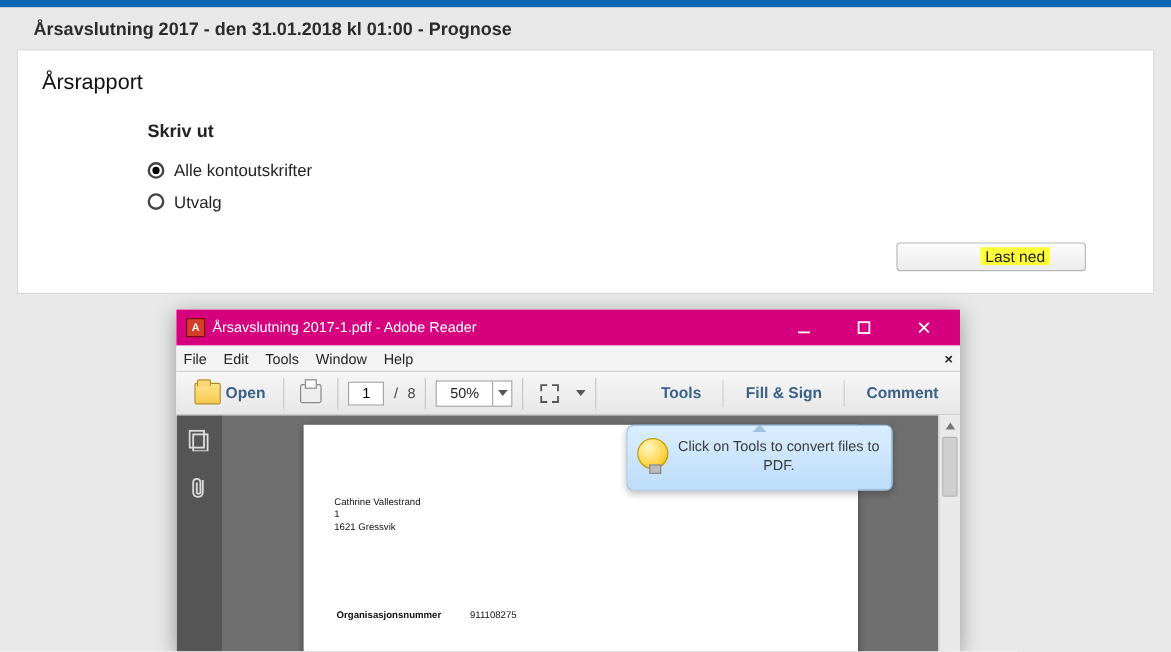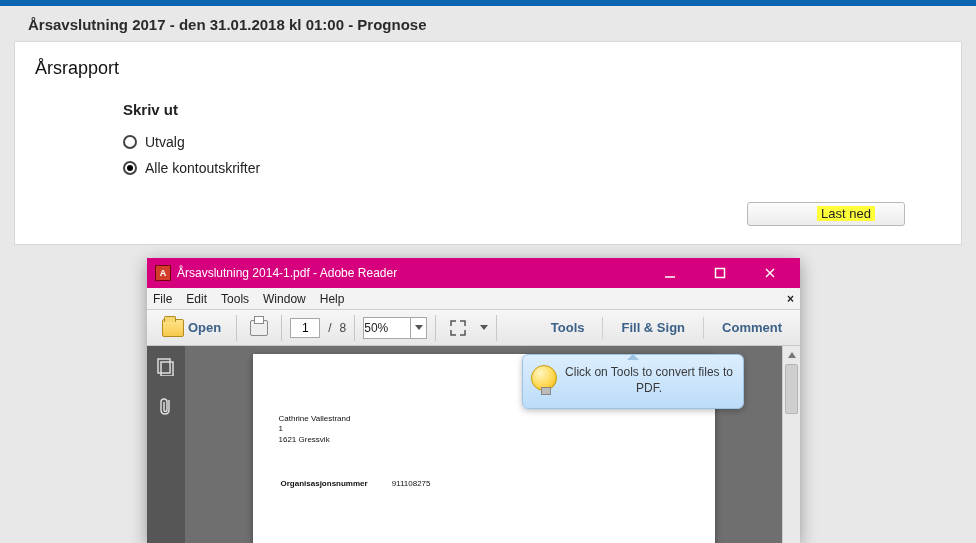--- a/index.html
+++ b/index.html
@@ -190,21 +190,21 @@
     width:20px;height:16px;background:#eee;border:1px solid #888;border-radius:2px;position:relative;
   }
   .printer-icon::before{content:"";position:absolute;top:-5px;left:3px;right:3px;height:6px;background:#fff;border:1px solid #888;}
   .page-input{
     width:30px;height:20px;border:1px solid #a7a7a7;background:#fff;text-align:center;font-size:12px;
   }
   .page-total{font-size:12px;color:#444;font-weight:400;}
   .zoom-box{
     display:flex;align-items:center;height:22px;border:1px solid #a7a7a7;background:#fff;
   }
-  .zoom-box .zv{width:46px;text-align:left;font-size:12px;color:#222;}
+  .zoom-box .zv{width:46px;text-align:center;font-size:12px;color:#222;}
   .zoom-box .zd{width:16px;display:flex;align-items:center;justify-content:center;border-left:1px solid #a7a7a7;height:100%;}
   .dd-tri{width:0;height:0;border-left:4px solid transparent;border-right:4px solid transparent;border-top:5px solid #555;}
   .tool-spacer{flex:1;}
   .rightbtn{font-weight:700;cursor:pointer;padding:0 10px;color:#3b6188;}
   .vline{width:1px;height:22px;background:#cfcfcf;}
 
   .doc-area{
     flex:1;display:flex;background:#fff;position:relative;overflow:hidden;
   }
   .side-rail{
@@ -217,21 +217,21 @@
   .pdf-page{
     width:462px;height:640px;background:#fff;box-shadow:0 2px 6px rgba(0,0,0,.4);
     font-family: Arial, sans-serif;
     padding: 18px 26px;
     position:relative;
   }
   .pdf-left{font-size:8px;font-weight:700;color:#111;line-height:1.25;}
   .pdf-left .sub{font-weight:400;}
   .pdf-right{position:absolute;top:18px;left:156px;font-size:10px;font-weight:700;color:#111;text-align:left;line-height:1.2;}
   .pdf-block2{margin-top:42px;font-size:8px;color:#111;line-height:1.3;}
-  .pdf-table{margin-top:32px;font-size:8px;color:#111;}
+  .pdf-table{margin-top:61px;font-size:8px;color:#111;}
   .pdf-table .hdr{font-weight:700;}
   .pdf-table td{padding-right:22px;}
 
   .scroll-v{
     width:18px;background:#e9e9e9;border-left:1px solid #cfcfcf;position:relative;
   }
   .scroll-v .arrow{height:18px;display:flex;align-items:center;justify-content:center;cursor:pointer;}
   .scroll-v .thumb{position:absolute;top:18px;left:2px;right:2px;height:50px;background:#cfcfcf;border:1px solid #b5b5b5;border-radius:2px;}
 
   .tooltip{
@@ -262,39 +262,39 @@
 <div class="top-bar"></div>
 
 <div class="page-title">Årsavslutning 2017 - den 31.01.2018 kl 01:00 - Prognose</div>
 
 <div class="panel">
   <div class="panel-header">Årsrapport</div>
   <div class="section">
     <div class="section-title">Skriv ut</div>
 
     <div class="radio-row">
+      <span class="radio selected"></span>
+      <span>Alle kontoutskrifter</span>
+    </div>
+    <div class="radio-row">
       <span class="radio"></span>
       <span>Utvalg</span>
-    </div>
-    <div class="radio-row">
-      <span class="radio selected"></span>
-      <span>Alle kontoutskrifter</span>
     </div>
   </div>
   <div class="button-row">
     <div class="btn">
       <span class="hl">Last ned</span>
     </div>
   </div>
 </div>
 
 <div class="reader">
   <div class="titlebar">
     <span class="tb-icon">A</span>
-    <span class="tb-title">Årsavslutning 2014-1.pdf - Adobe Reader</span>
+    <span class="tb-title">Årsavslutning 2017-1.pdf - Adobe Reader</span>
     <span class="tb-spacer"></span>
     <span class="tb-btn">
       <svg width="12" height="12">
           <line x1="1" y1="10" x2="11" y2="10" stroke-width="1.5"></line>
         </svg>
     </span>
     <span class="tb-btn">
       <svg width="12" height="12">
           <rect x="1.5" y="1.5" width="9" height="9" fill="none" stroke-width="1.5"></rect>
         </svg>

